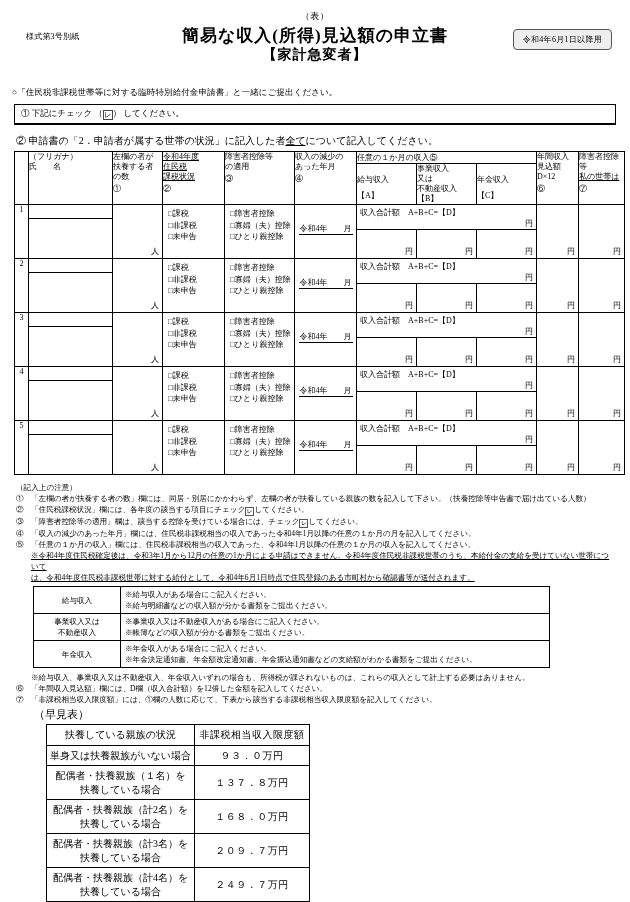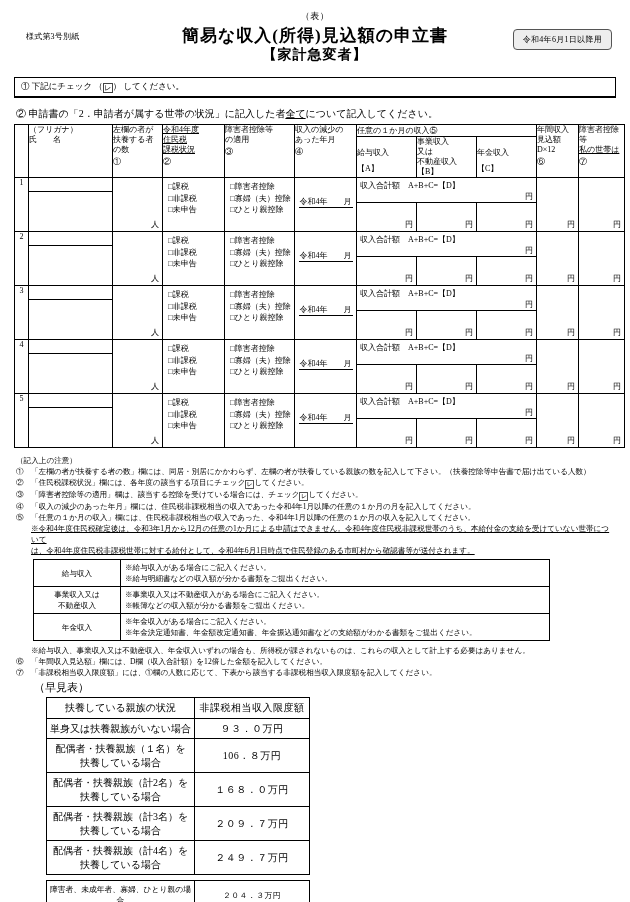--- a/index.html
+++ b/index.html
@@ -121,20 +121,21 @@
 
   <div class="hdr">
     <div class="formno">様式第3号別紙</div>
     <div class="titles">
       <div class="title1">簡易な収入(所得)見込額の申立書</div>
       <div class="title2">【家計急変者】</div>
     </div>
     <div class="badge">令和4年6月1日以降用</div>
   </div>
 
+  <div class="note-line">○「住民税非課税世帯等に対する臨時特別給付金申請書」と一緒にご提出ください。</div>
 
   <div class="box1">
     <div class="r1"><span>① 下記にチェック （</span><span class="cbsq">レ</span><span>） してください。</span></div>
   </div>
 
   <div class="sec2"><span>② 申請書の「2．申請者が属する世帯の状況」に記入した者</span><u>全て</u><span>について記入してください。</span></div>
 
   <table class="main">
     <colgroup>
       <col style="width:14px">
@@ -581,21 +582,21 @@
       <td class="c2">非課税相当収入限度額</td>
     </tr>
     </tbody>
       <tbody id="qrows">
         <tr>
           <td class="c1">単身又は扶養親族がいない場合</td>
           <td class="c2">９３．０万円</td>
         </tr>
         <tr>
           <td class="c1">配偶者・扶養親族（１名）を<br>扶養している場合</td>
-          <td class="c2">106．８万円</td>
+          <td class="c2">１３７．８万円</td>
         </tr>
         <tr>
           <td class="c1">配偶者・扶養親族（計2名）を<br>扶養している場合</td>
           <td class="c2">１６８．０万円</td>
         </tr>
         <tr>
           <td class="c1">配偶者・扶養親族（計3名）を<br>扶養している場合</td>
           <td class="c2">２０９．７万円</td>
         </tr>
         <tr>

